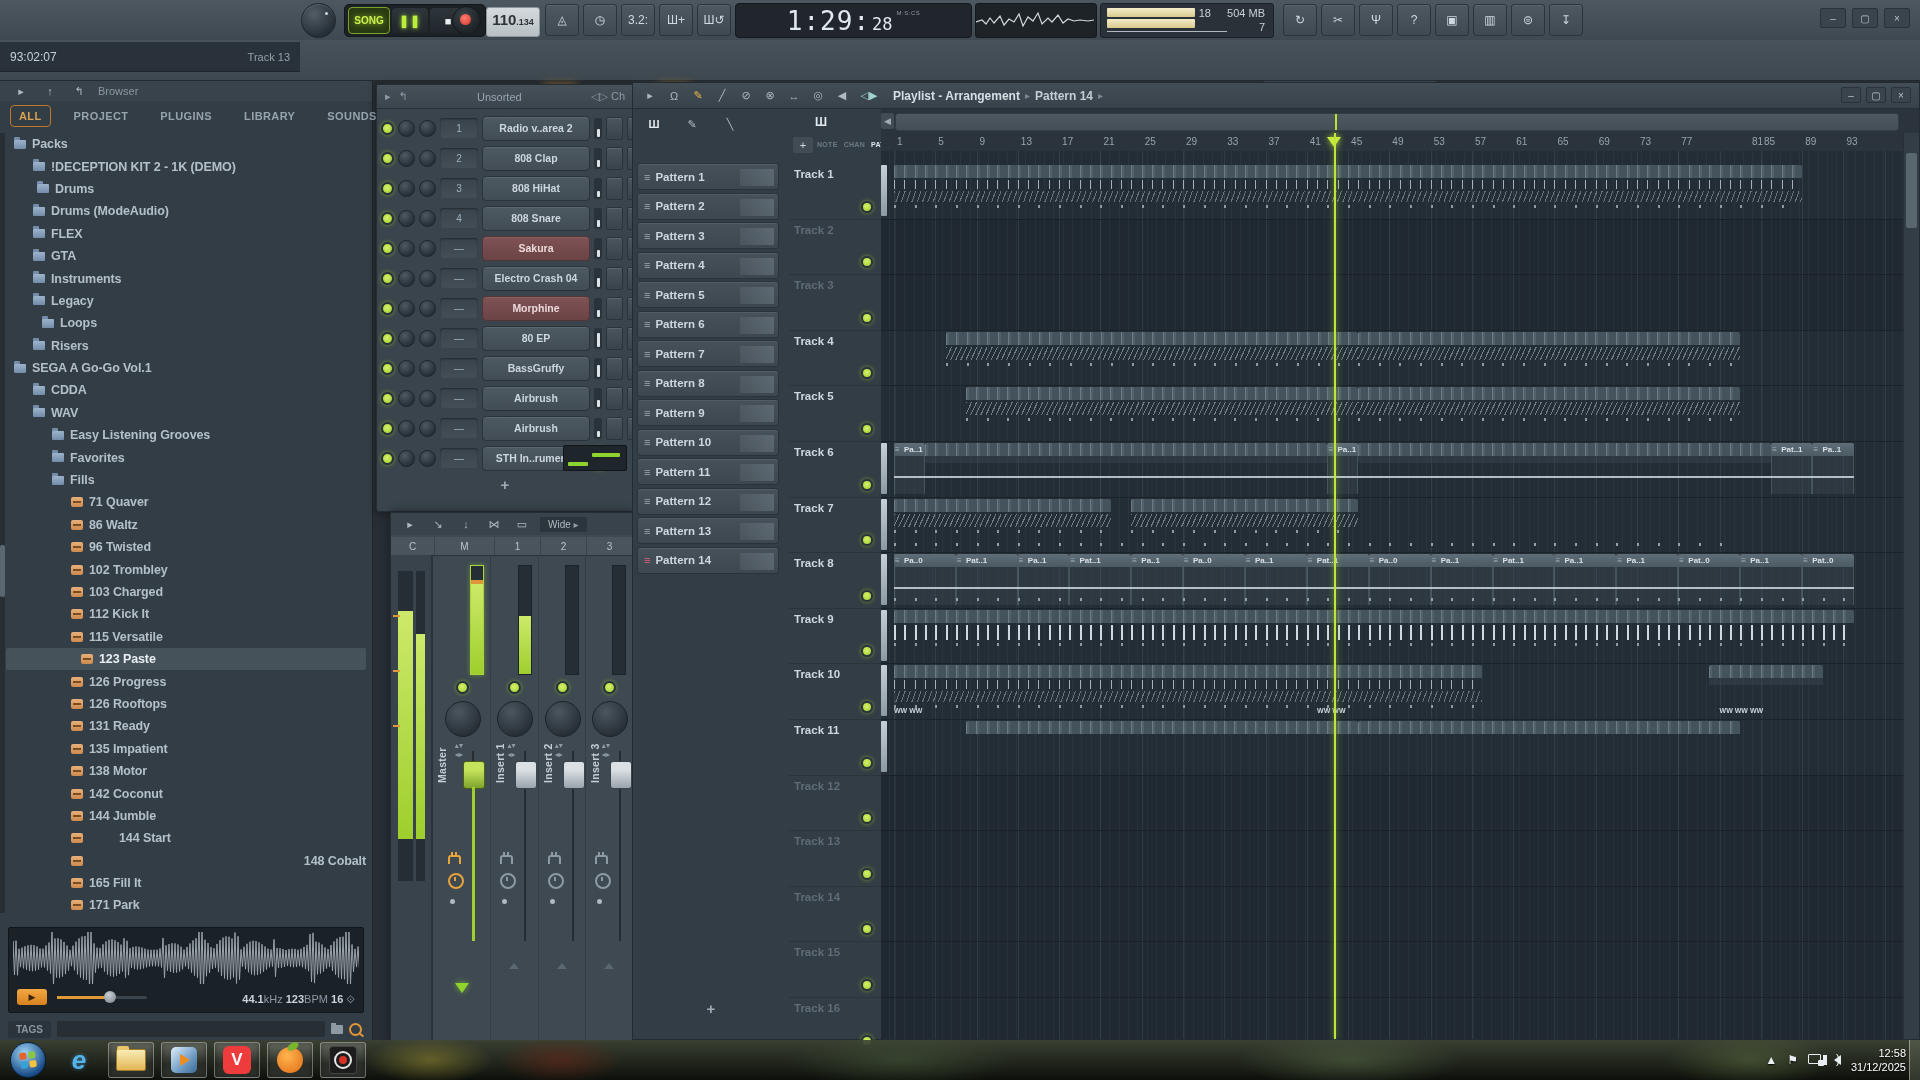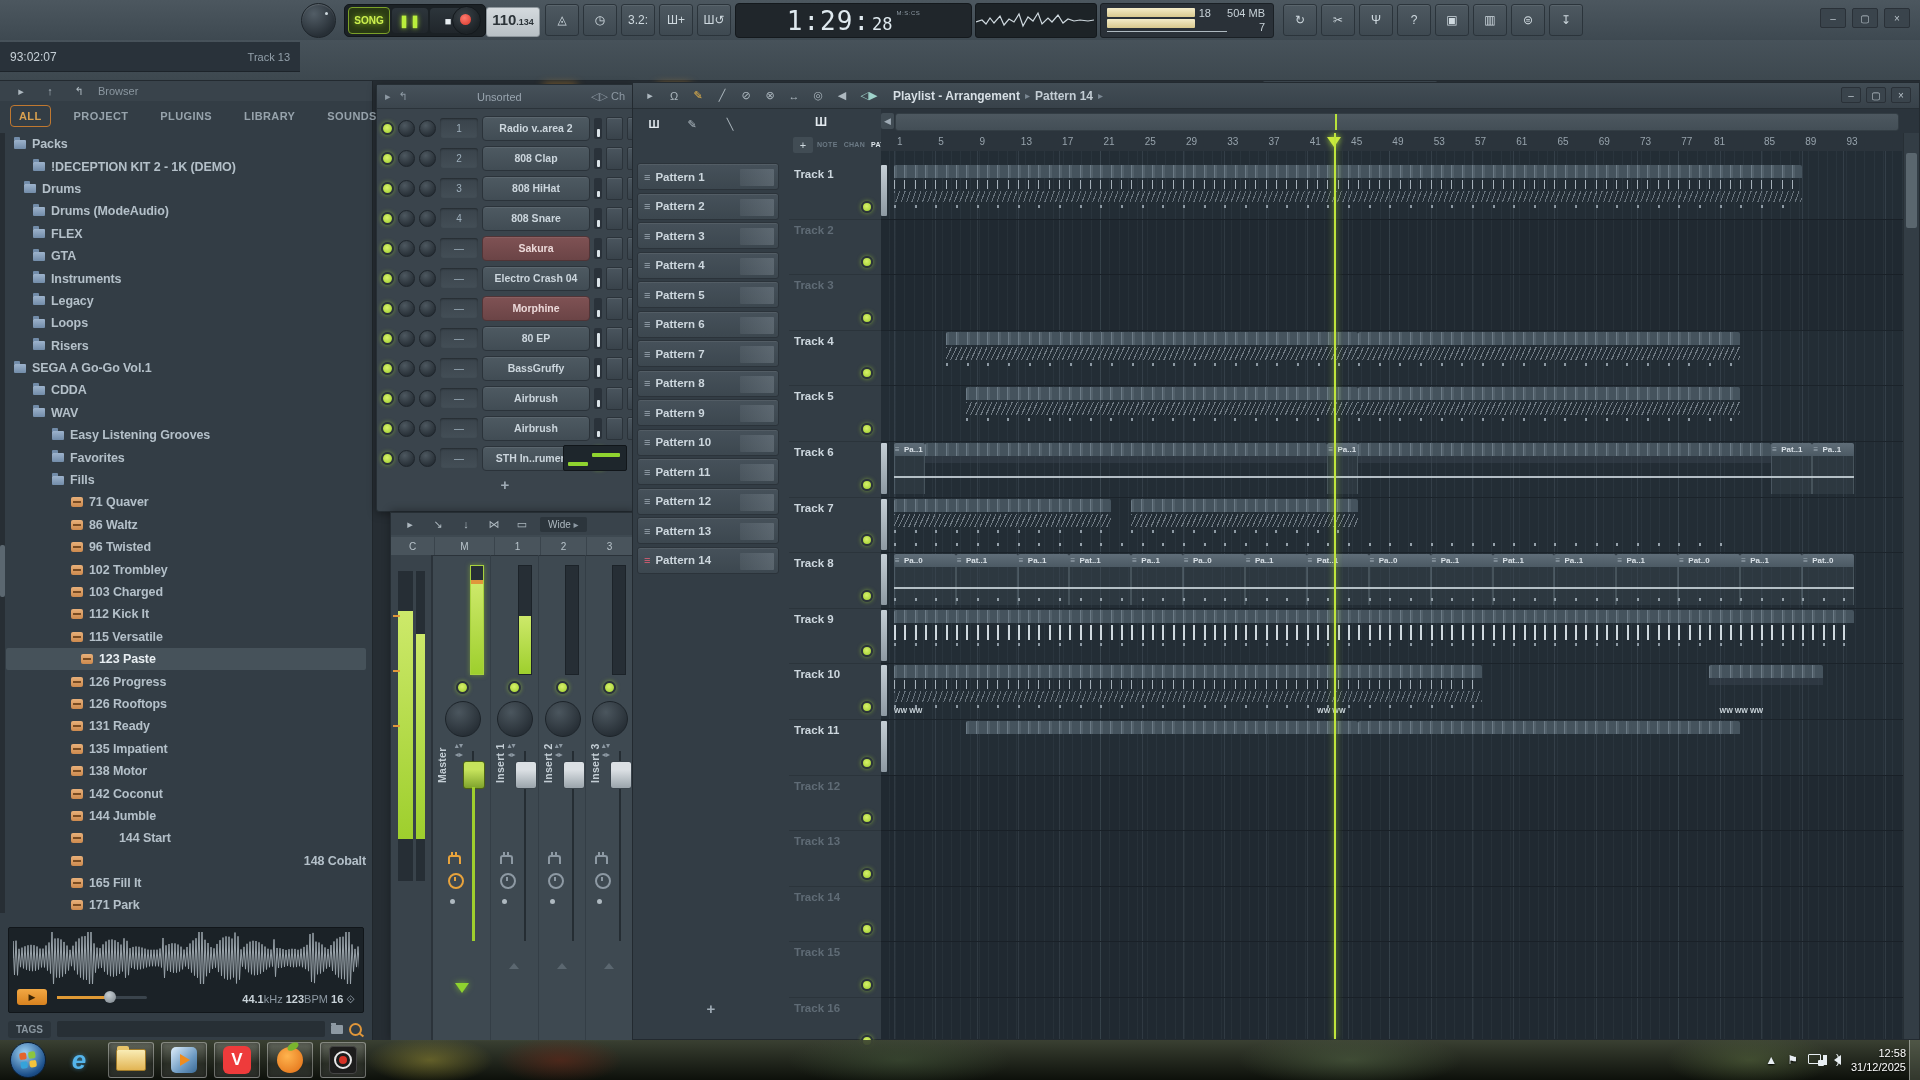--- a/index.html
+++ b/index.html
@@ -508,21 +508,21 @@
       </div>
     <div id="btree">
         <div class="trow" style="padding-left: 8px;">
           <span class="fico"></span>
           <span class="tlabel">Packs</span>
         </div>
         <div class="trow" style="padding-left: 27px;">
           <span class="fico"></span>
           <span class="tlabel">!DECEPTION KIT 2 - 1K (DEMO)</span>
         </div>
-        <div class="trow" style="padding-left: 18px; text-align: center;">
+        <div class="trow" style="padding-left: 31px; text-align: center;">
           <span class="fico"></span>
           <span class="tlabel">Drums</span>
         </div>
         <div class="trow" style="padding-left: 27px;">
           <span class="fico"></span>
           <span class="tlabel">Drums (ModeAudio)</span>
         </div>
         <div class="trow" style="padding-left: 27px;">
           <span class="fico"></span>
           <span class="tlabel">FLEX</span>
@@ -532,21 +532,21 @@
           <span class="tlabel">GTA</span>
         </div>
         <div class="trow" style="padding-left: 27px;">
           <span class="fico"></span>
           <span class="tlabel">Instruments</span>
         </div>
         <div class="trow" style="padding-left: 27px;">
           <span class="fico"></span>
           <span class="tlabel">Legacy</span>
         </div>
-        <div class="trow" style="padding-left: 27px;">
+        <div class="trow" style="padding-left: 36px;">
           <span class="fico"></span>
           <span class="tlabel">Loops</span>
         </div>
         <div class="trow" style="padding-left: 27px;">
           <span class="fico"></span>
           <span class="tlabel">Risers</span>
         </div>
         <div class="trow" style="padding-left: 8px;">
           <span class="fico"></span>
           <span class="tlabel">SEGA A Go-Go Vol.1</span>
@@ -1136,21 +1136,21 @@
           <span class="rl" style="left: 428.8px;">41</span>
           <span class="rl" style="left: 470.08px;">45</span>
           <span class="rl" style="left: 511.36px;">49</span>
           <span class="rl" style="left: 552.64px;">53</span>
           <span class="rl" style="left: 593.92px;">57</span>
           <span class="rl" style="left: 635.2px;">61</span>
           <span class="rl" style="left: 676.48px;">65</span>
           <span class="rl" style="left: 717.76px;">69</span>
           <span class="rl" style="left: 759.04px;">73</span>
           <span class="rl" style="left: 800.32px;">77</span>
-          <span class="rl" style="left: 813px; padding-left: 20px;">81</span>
+          <span class="rl" style="left: 851px; padding-left: 20px;">81</span>
           <span class="rl" style="left: 882.88px;">85</span>
           <span class="rl" style="left: 924.16px;">89</span>
           <span class="rl" style="left: 965.44px;">93</span>
           <div class="ph-tri" style="left: 445.632px;"></div>
         </div>
       <div id="rows">
         <div id="vlines"></div>
       <div class="prow" style="top: 12px;">
             <div class="headbar"></div>
             <div class="clip k-dense3" style="left: 13px; width: 908.16px;">

